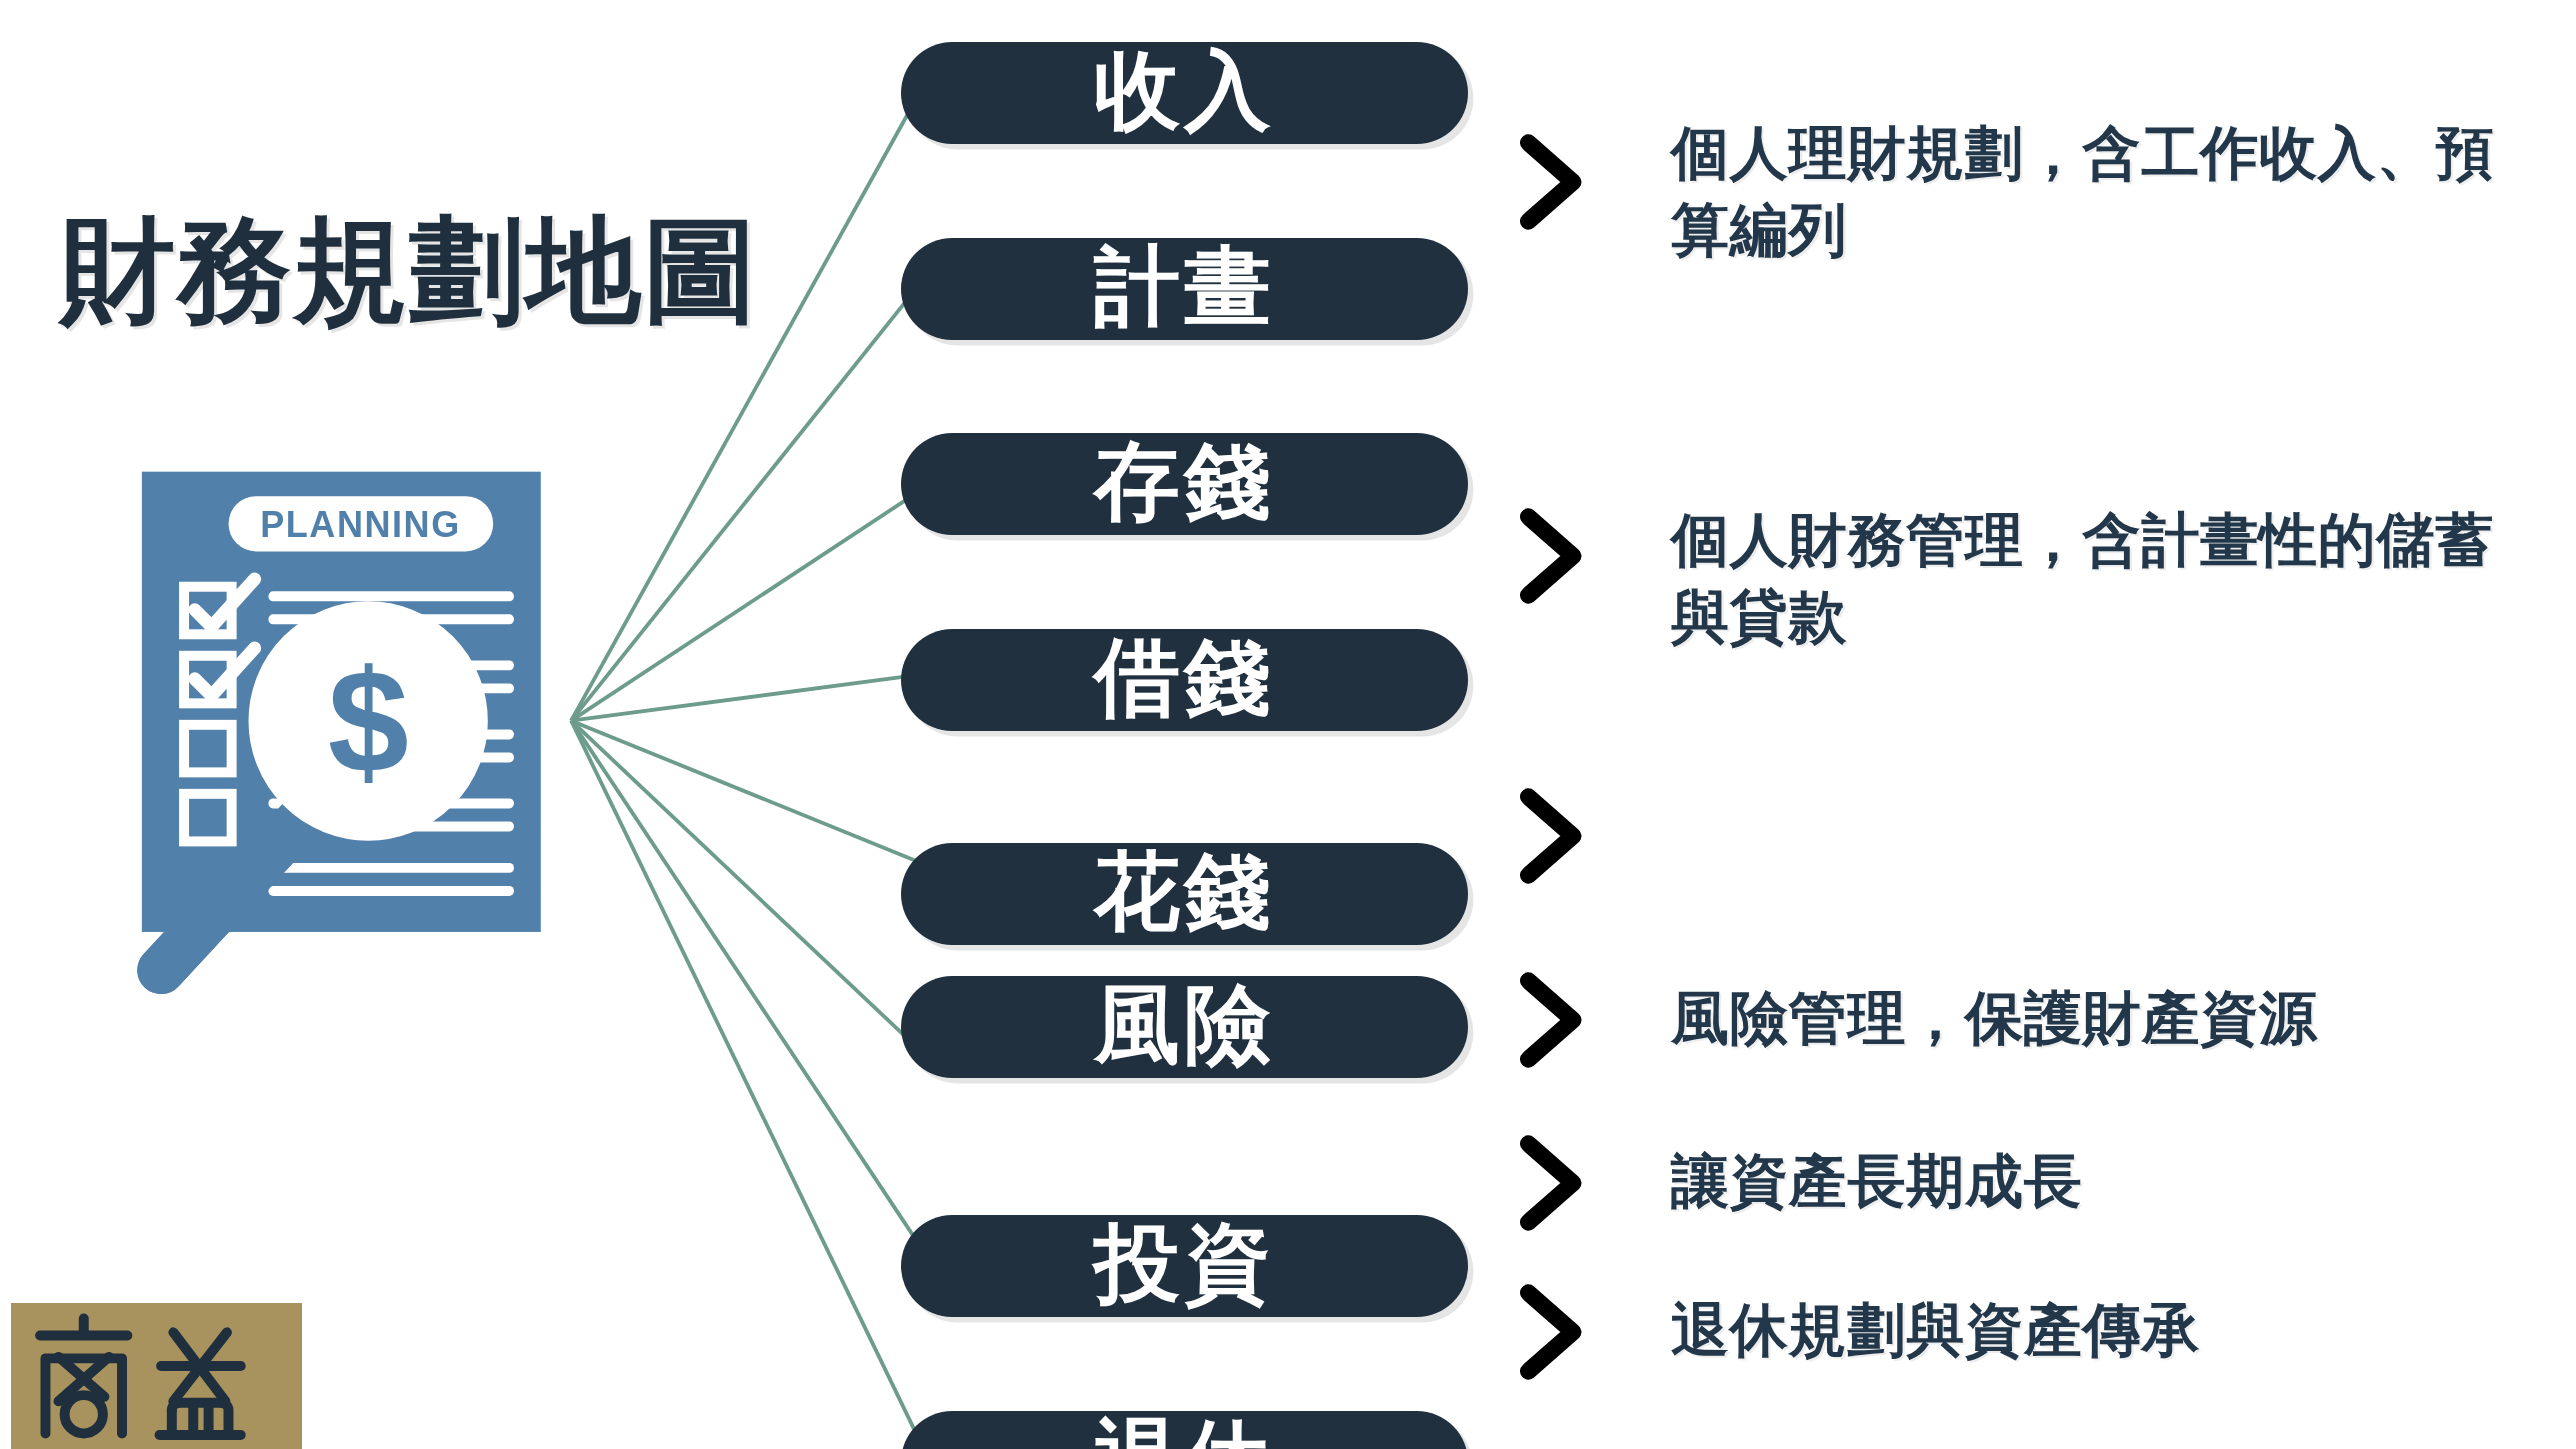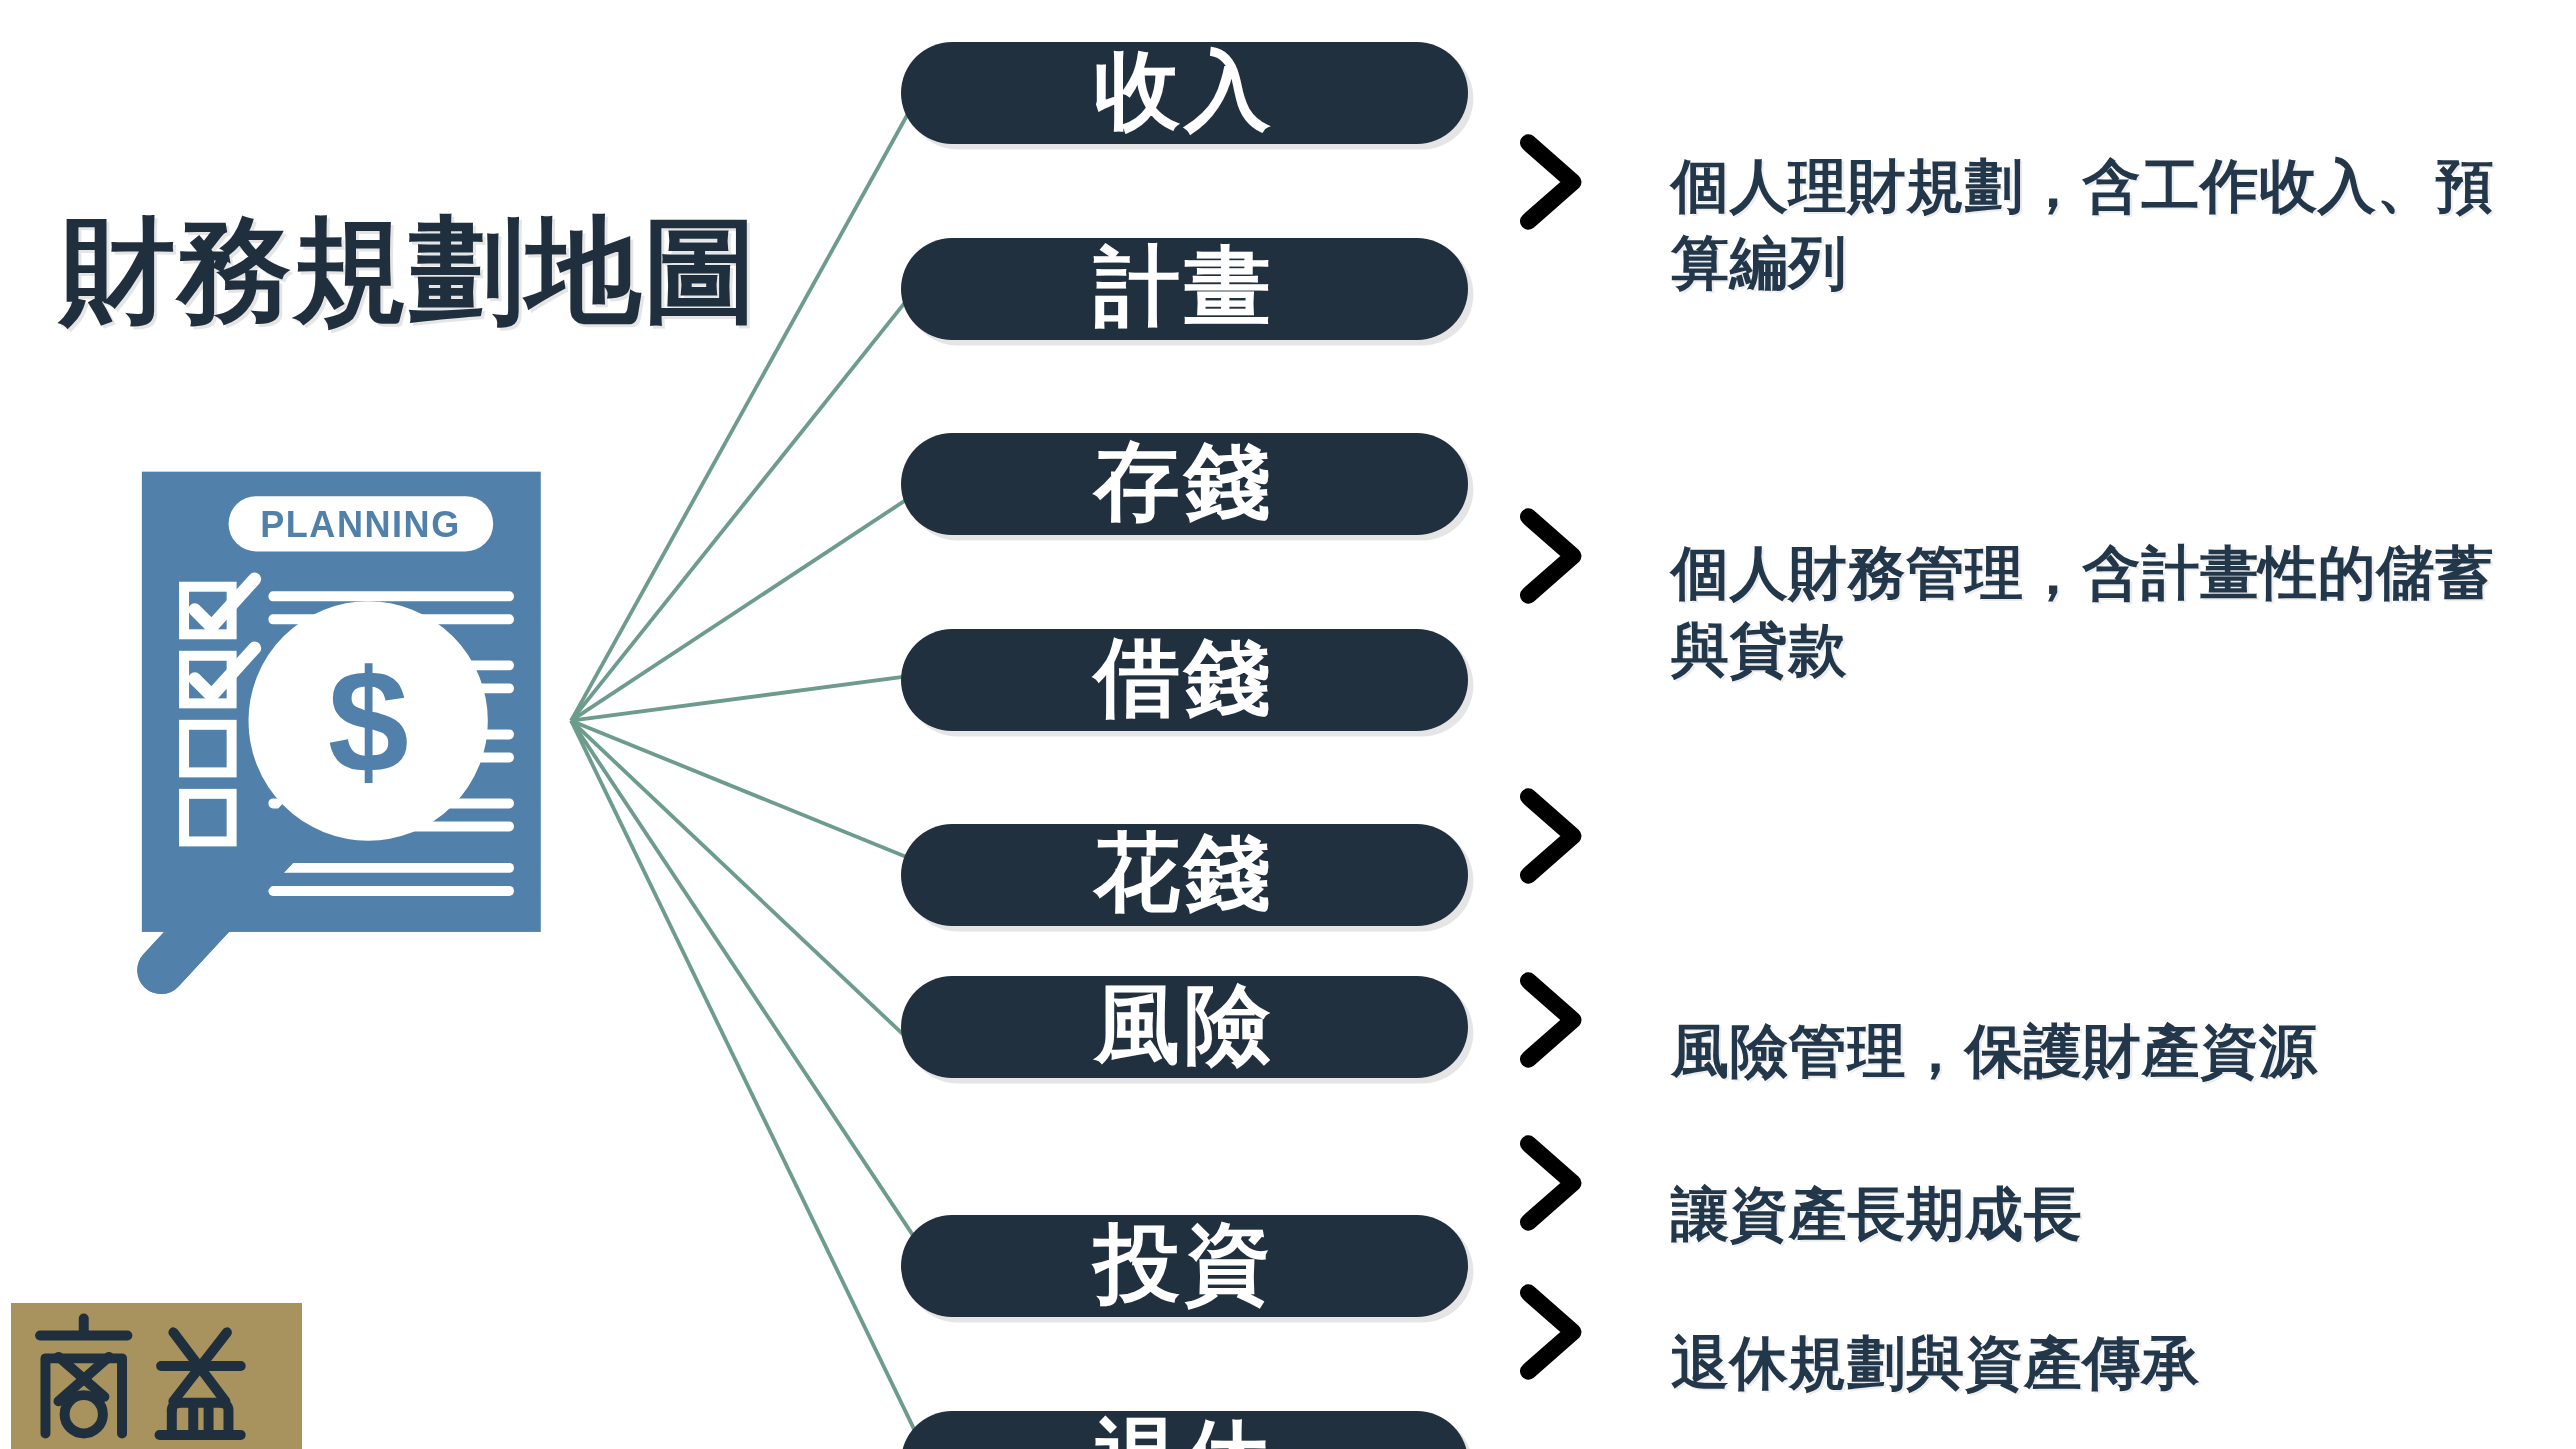--- a/index.html
+++ b/index.html
@@ -84,21 +84,20 @@
   .description{
     position:absolute;
     left:1671px;
     width:866px;
     font-size:58px;
     font-weight:bold;
     color:#23374a;
     line-height:1.32;
     letter-spacing:0.8px;
     text-shadow:2.3px 2.3px 0 rgba(0,0,0,0.07);
-    margin-top:33px;
   }
 
   
   #brand-logo{
     position:absolute;
     left:10.7px;
     top:1303px;
     width:291px;
     height:146px;
     background:#a8935f;
@@ -171,21 +170,21 @@
   </div>
   <div class="pill" style="top:238px;">
     <span class="pill-label">計畫</span>
   </div>
   <div class="pill" style="top:433px;">
     <span class="pill-label">存錢</span>
   </div>
   <div class="pill" style="top:629px;">
     <span class="pill-label">借錢</span>
   </div>
-  <div class="pill" style="top:824px;align-items:center;">
+  <div class="pill" style="top:843px;align-items:center;">
     <span class="pill-label">花錢</span>
   </div>
   <div class="pill" style="top:976px;justify-content:center;">
     <span class="pill-label">風險</span>
   </div>
   <div class="pill" style="top:1215px;">
     <span class="pill-label">投資</span>
   </div>
   <div class="pill" style="top:1411px;">
     <span class="pill-label">退休</span>

